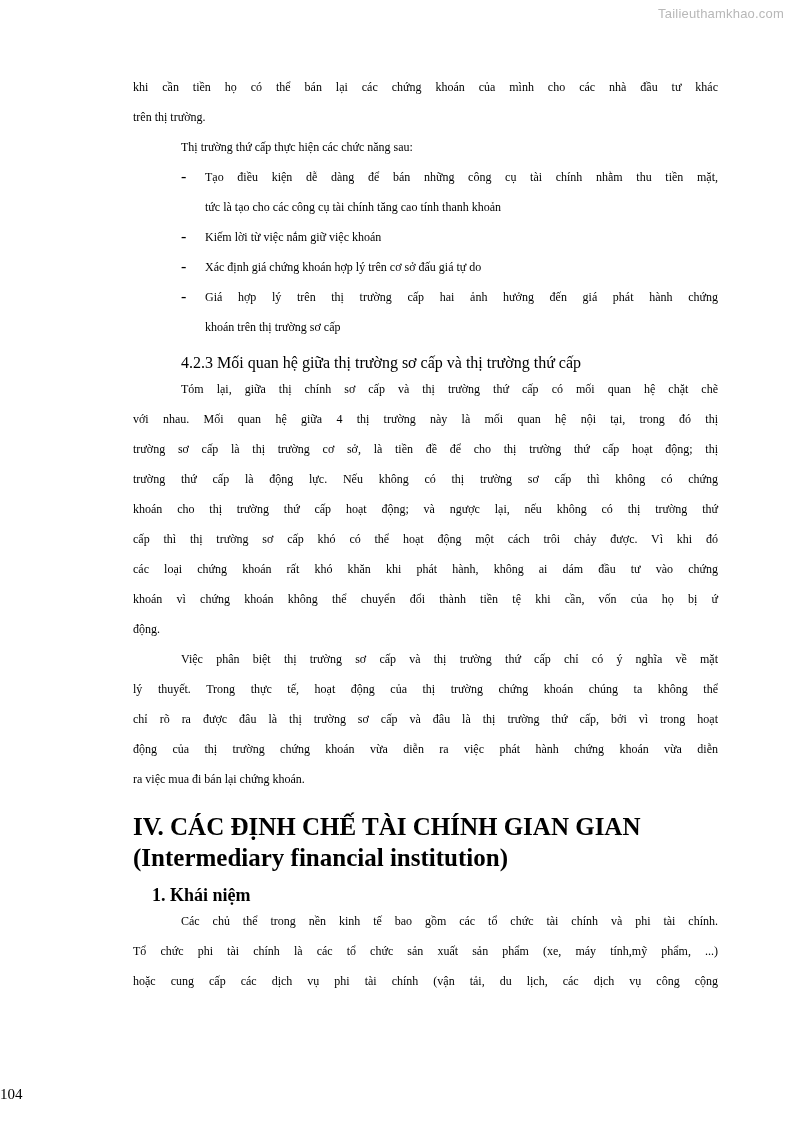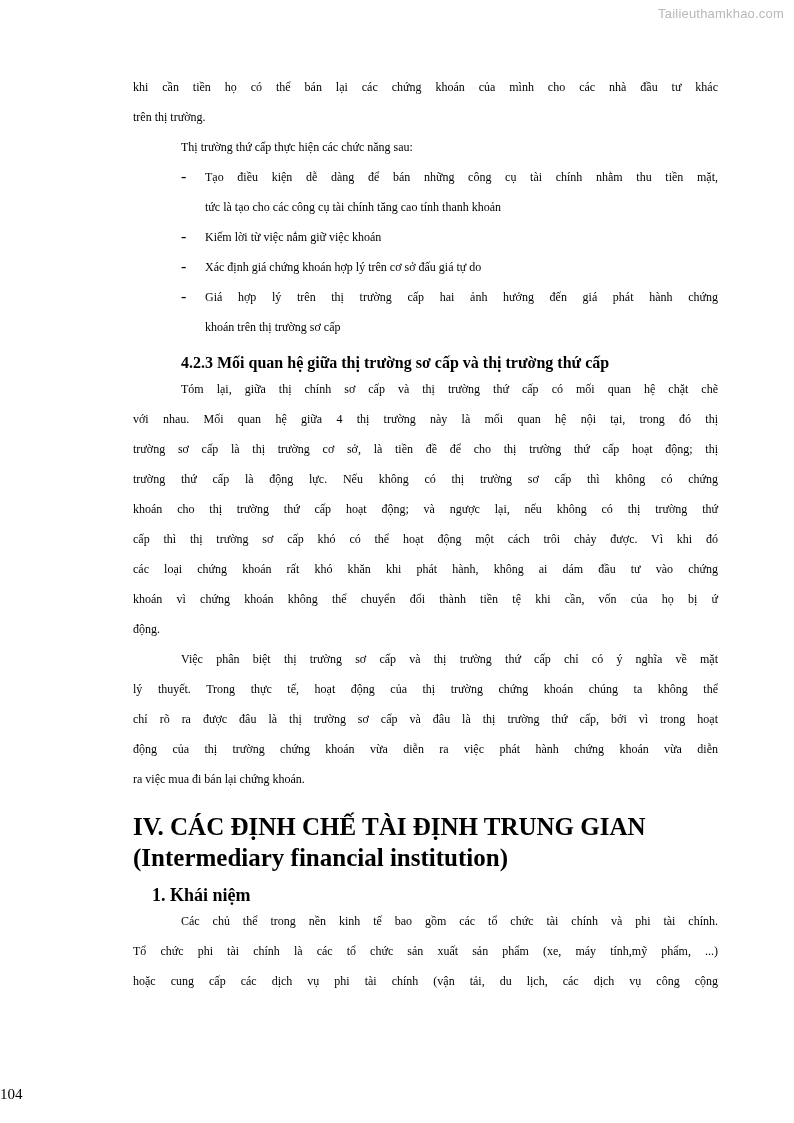--- a/index.html
+++ b/index.html
@@ -6,21 +6,21 @@
     body { width: 794px; height: 1123px; position: relative; overflow: hidden;
            font-family: "Liberation Serif", "DejaVu Serif", serif; color: #000; }
     .watermark { position: absolute; top: 6px; right: 10px; font-family: "Liberation Sans", "DejaVu Sans", sans-serif;
                  font-size: 13px; color: #b8b8b8; letter-spacing: 0.2px; }
     .line { position: absolute; left: 133px; width: 585px; font-size: 12px; line-height: 20px;
             white-space: nowrap; }
     .just { text-align: justify; text-align-last: justify; white-space: normal; }
     .indent { left: 181px; width: 537px; }
     .bullet-dash { position: absolute; left: 181px; font-size: 16px; line-height: 20px; }
     .bullet-text { left: 205px; width: 513px; }
-    .h-sub { position: absolute; left: 181px; font-size: 16px; font-weight: bold; line-height: 20px; white-space: nowrap; }
+    .h-sub { position: absolute; left: 181px; font-size: 16px; font-weight: normal; line-height: 20px; white-space: nowrap; }
     .h-main { position: absolute; left: 133px; font-size: 25px; font-weight: bold; line-height: 30px; white-space: nowrap; }
     .h-sec { position: absolute; left: 152px; font-size: 18px; font-weight: bold; line-height: 22px; white-space: nowrap; }
     .page-num { position: absolute; top: 1086px; left: 0; width: 794px; text-align: left; font-size: 15px; }
   </style>
 </head>
 <body>
 
 <div class="watermark">Tailieuthamkhao.com</div>
 
 <div class="line just" style="top:77px">khi cần tiền họ có thể bán lại các chứng khoán của mình cho các nhà đầu tư khác</div>
@@ -53,21 +53,21 @@
 <div class="line just" style="top:559px">các loại chứng khoán rất khó khăn khi phát hành, không ai dám đầu tư vào chứng</div>
 <div class="line just" style="top:589px">khoán vì chứng khoán không thể chuyển đổi thành tiền tệ khi cần, vốn của họ bị ứ</div>
 <div class="line" style="top:619px">động.</div>
 
 <div class="line indent just" style="top:649px">Việc phân biệt thị trường sơ cấp và thị trường thứ cấp chỉ có ý nghĩa về mặt</div>
 <div class="line just" style="top:679px">lý thuyết. Trong thực tế, hoạt động của thị trường chứng khoán chúng ta không thể</div>
 <div class="line just" style="top:709px">chỉ rõ ra được đâu là thị trường sơ cấp và đâu là thị trường thứ cấp, bởi vì trong hoạt</div>
 <div class="line just" style="top:739px">động của thị trường chứng khoán vừa diễn ra việc phát hành chứng khoán vừa diễn</div>
 <div class="line" style="top:769px">ra việc mua đi bán lại chứng khoán.</div>
 
-<div class="h-main" style="top:812px">IV. CÁC ĐỊNH CHẾ TÀI ĐỊNH TRUNG GIAN</div>
+<div class="h-main" style="top:812px">IV. CÁC ĐỊNH CHẾ TÀI CHÍNH GIAN GIAN</div>
 <div class="h-main" style="top:843px">(Intermediary financial institution)</div>
 
 <div class="h-sec" style="top:884px">1. Khái niệm</div>
 
 <div class="line indent just" style="top:911px">Các chủ thể trong nền kinh tế bao gồm các tổ chức tài chính và phi tài chính.</div>
 <div class="line just" style="top:941px">Tổ chức phi tài chính là các tổ chức sản xuất sản phẩm (xe, máy tính,mỹ phẩm, ...)</div>
 <div class="line just" style="top:971px">hoặc cung cấp các dịch vụ phi tài chính (vận tải, du lịch, các dịch vụ công cộng</div>
 
 <div class="page-num">104</div>
 

